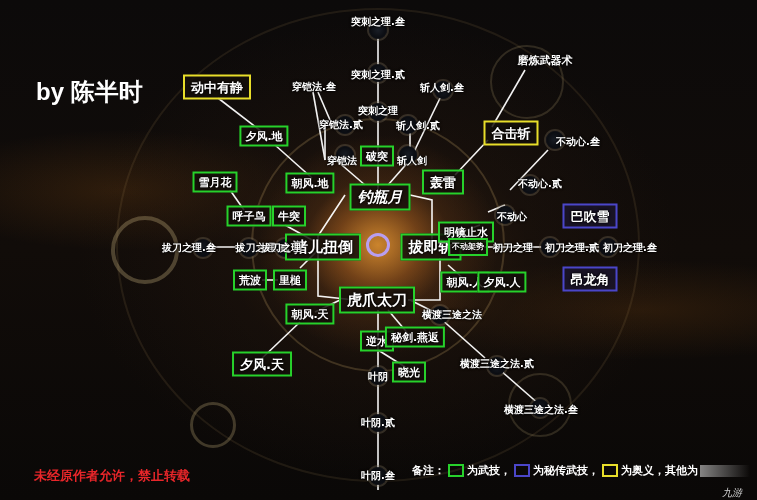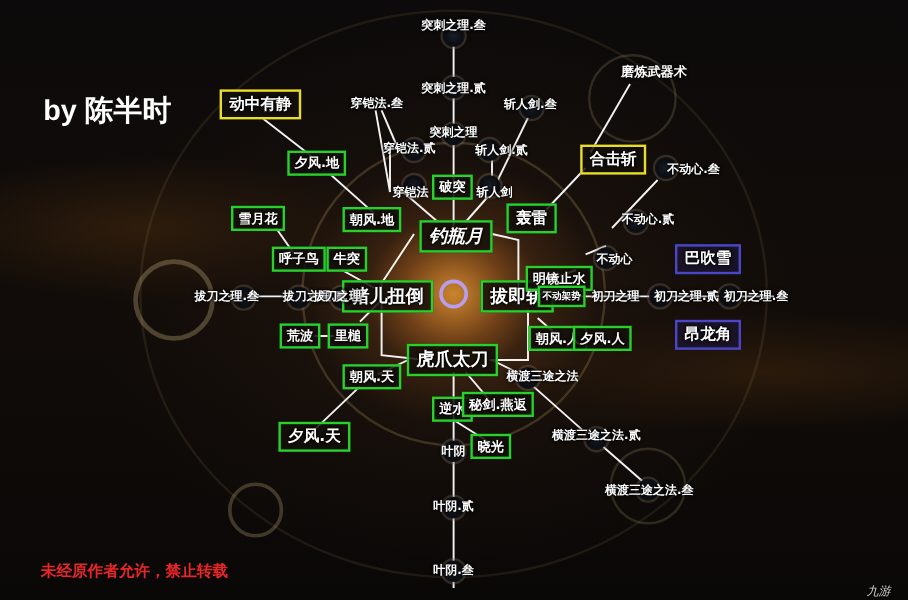--- a/index.html
+++ b/index.html
@@ -164,14 +164,24 @@
   <div class="node boxed green" style="left:415px;top:337px;">秘剑.燕返</div>
   <div class="node boxed green" style="left:409px;top:372px;">晓光</div>
   <div class="node plain" style="left:378px;top:377px;">叶阴</div>
   <div class="node plain" style="left:378px;top:423px;">叶阴.贰</div>
   <div class="node plain" style="left:378px;top:476px;">叶阴.叁</div>
   <div class="node plain" style="left:452px;top:315px;">横渡三途之法</div>
   <div class="node plain" style="left:497px;top:364px;">横渡三途之法.贰</div>
   <div class="node plain" style="left:541px;top:410px;">横渡三途之法.叁</div>
 
   <div class="warning">未经原作者允许，禁止转载</div>
+  <div class="legend">
+    <span>备注：</span>
+    <span class="sw" style="border-color:#27d12b;"></span>
+    <span>为武技，</span>
+    <span class="sw" style="border-color:#4b46c8;"></span>
+    <span>为秘传武技，</span>
+    <span class="sw" style="border-color:#e8de2a;"></span>
+    <span>为奥义，其他为</span>
+    <span class="fade"></span>
+  </div>
   <div class="watermark">九游</div>
 </div>
 
 </body></html>

